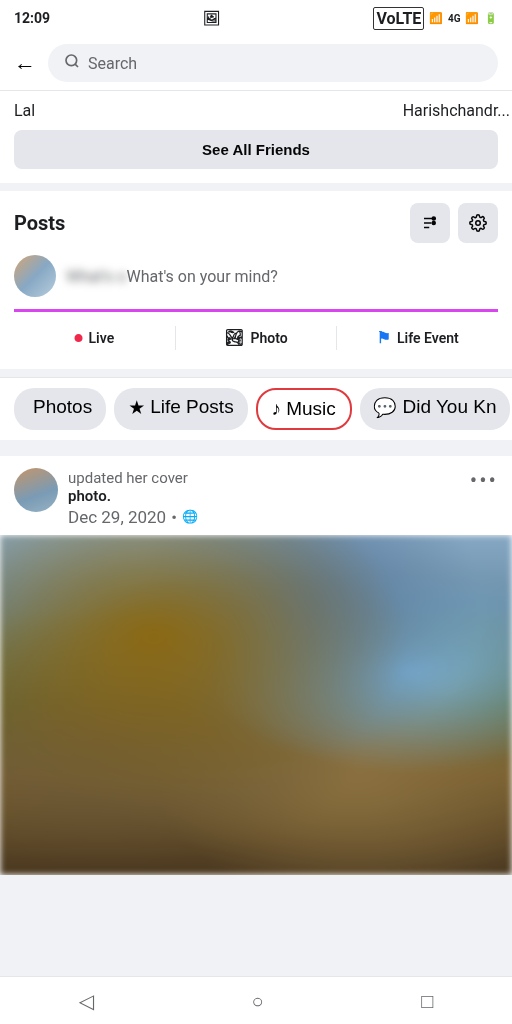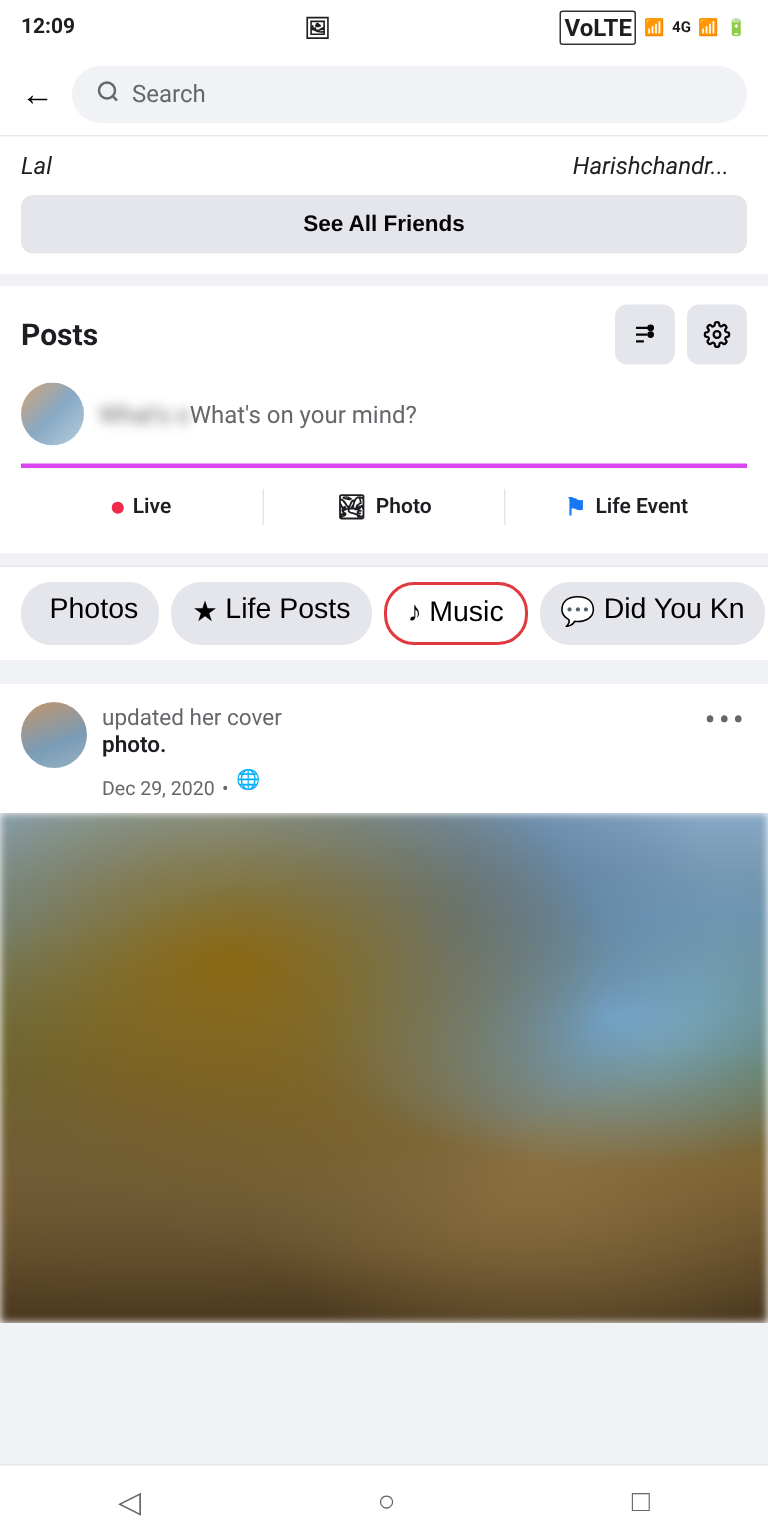--- a/index.html
+++ b/index.html
@@ -42,35 +42,34 @@
       font-size: 22px;
       color: #050505;
       cursor: pointer;
       font-weight: 300;
     }
     .search-input-wrap {
       flex: 1;
       background: #f0f2f5;
       border-radius: 20px;
       display: flex;
-      align-items: flex-start;
+      align-items: center;
       padding: 9px 16px;
       gap: 8px;
     }
     .search-icon-svg { color: #65676b; font-size: 15px; }
     .search-placeholder { color: #65676b; font-size: 16px; }
 
     
     .friends-header-row {
       background: #fff;
-      padding: 10px 26px 4px 14px;
+      padding: 10px 2px 4px 14px;
       display: flex;
       justify-content: space-between;
       align-items: center;
-      font-style: italic;
     }
 
     
     .see-all-friends-wrap {
       background: #fff;
       padding: 6px 14px 14px 14px;
     }
     .see-all-friends-btn {
       width: 100%;
       background: #e4e6eb;
@@ -210,21 +209,21 @@
       overflow: hidden;
       flex-shrink: 0;
       background: linear-gradient(135deg, #c8a87a, #88a4c0, #a0bcd0);
     }
     .post-avatar-img {
       width: 100%;
       height: 100%;
       background: linear-gradient(160deg, #c4956a 0%, #7a9bb5 60%, #96b2c4 100%);
     }
     .post-meta { flex: 1; }
-    .post-subtitle { font-size: 13px; color: #65676b; margin-top: 14px; }
+    .post-subtitle { font-size: 17px; color: #65676b; margin-top: 2px; }
     .post-more { font-size: 22px; color: #65676b; cursor: pointer; letter-spacing: 2px; }
 
     
     .post-image {
       width: 100%;
       height: 340px;
       overflow: hidden;
       position: relative;
     }
 

